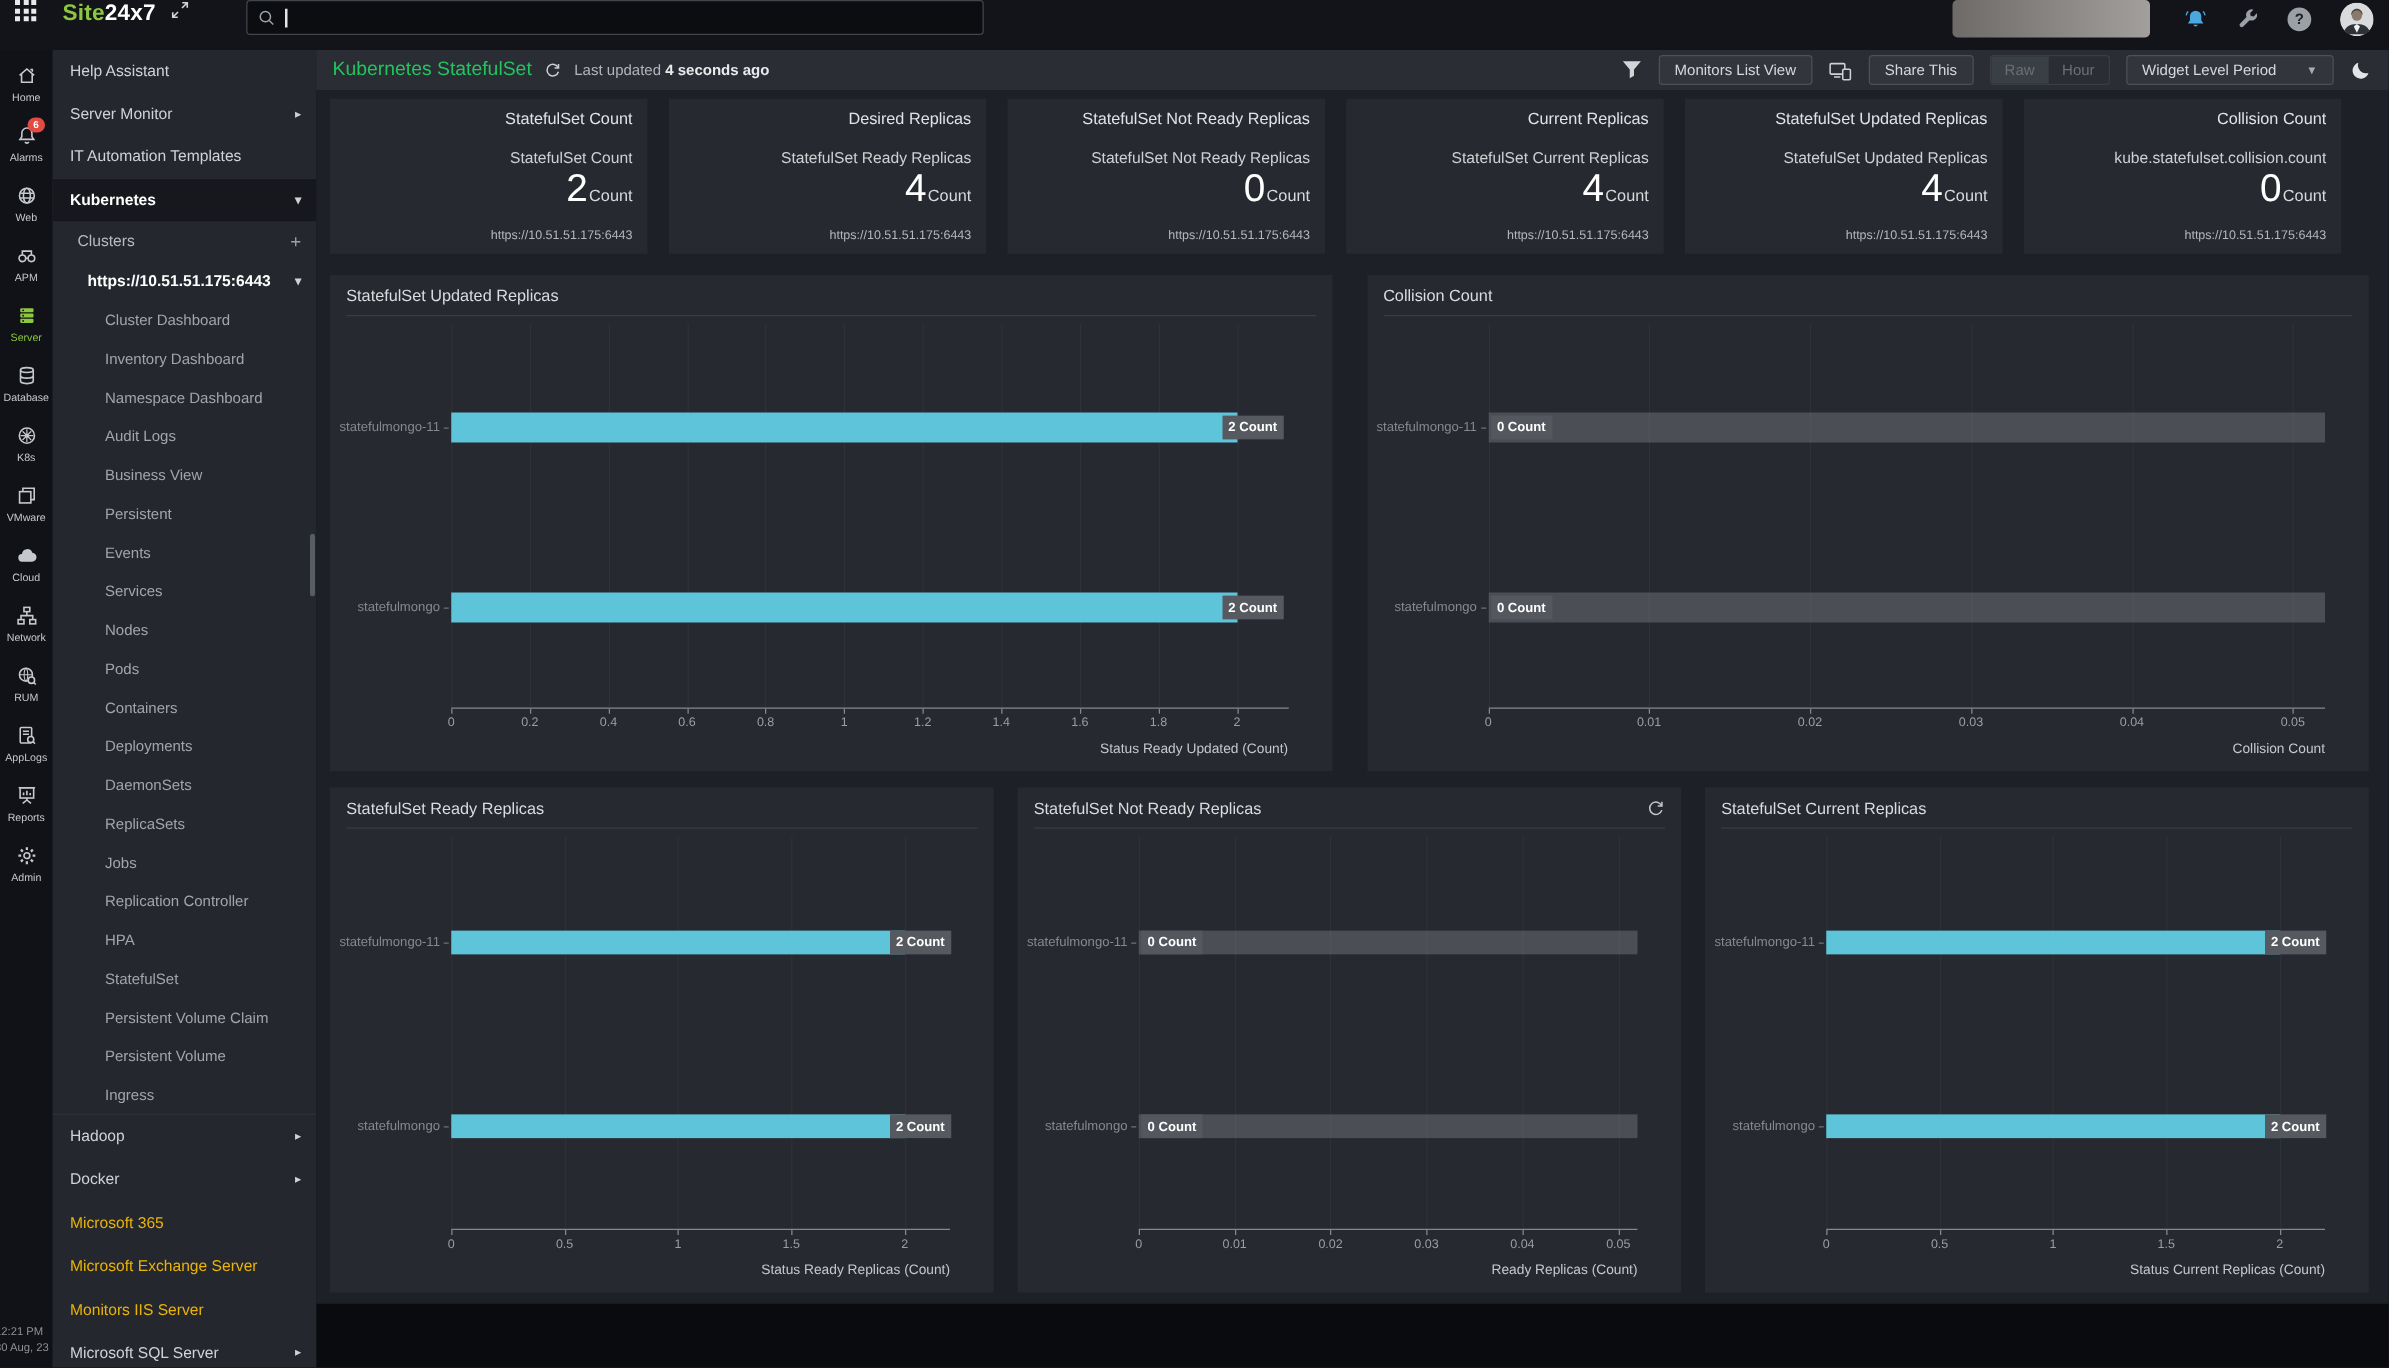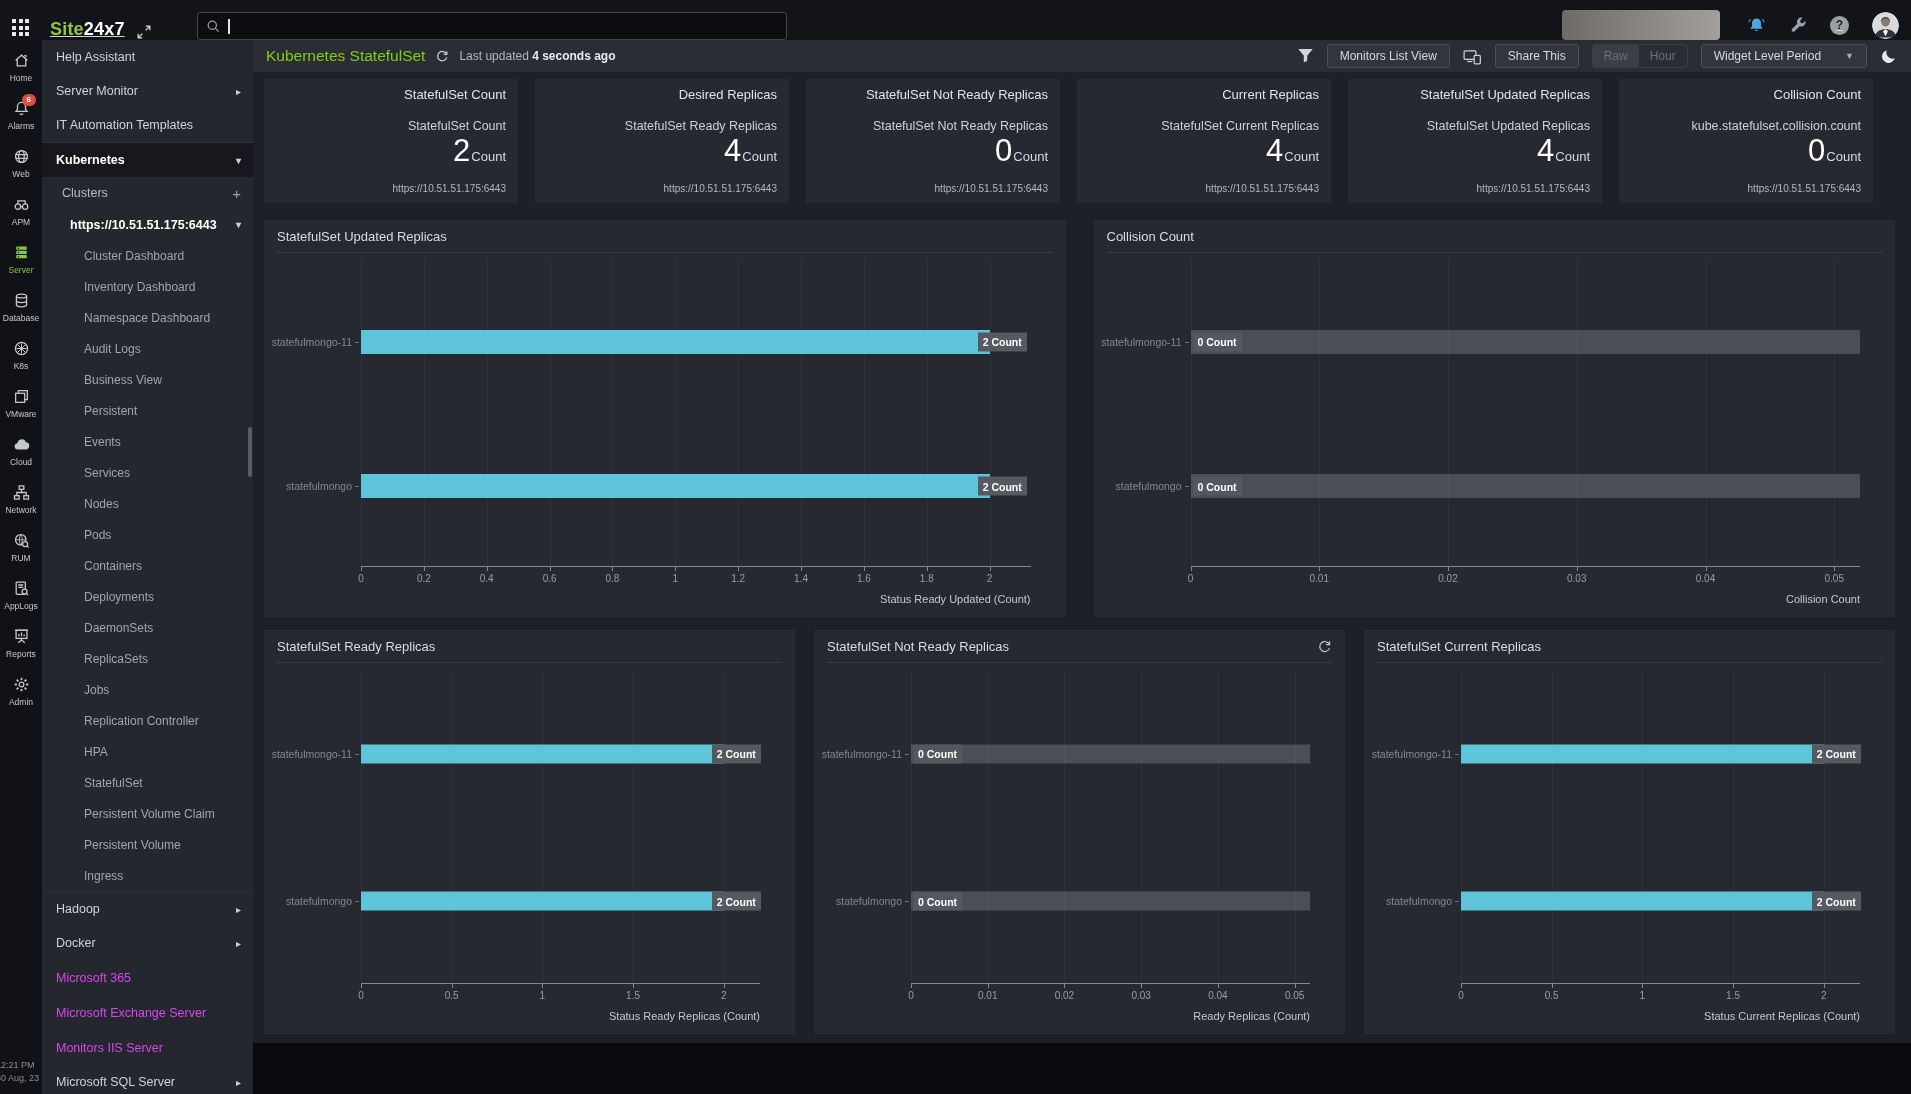--- a/index.html
+++ b/index.html
@@ -1,21 +1,21 @@
 <!DOCTYPE html>
 <html><head>
 <meta charset="utf-8">
 <style>
   html,body{margin:0;padding:0;}
   body{width:1911px;height:1094px;overflow:hidden;background:#101217;
        font-family:"Liberation Sans",sans-serif;color:#d4d6d9;-webkit-font-smoothing:antialiased;}
   svg{display:block;}
 
   
-  .topbar{height:40px;display:flex;align-items:flex-end;background:#121419;text-decoration:underline;}
+  .topbar{height:40px;display:flex;align-items:flex-start;background:#121419;}
   .grid-icon{width:21px;height:21px;display:grid;grid-template-columns:repeat(3,4px);
              grid-template-rows:repeat(3,4px);gap:2.5px;margin-left:12px;cursor:pointer;}
   .grid-icon i{background:#e8e9eb;}
   .logo{margin-left:17px;font-size:18px;font-weight:bold;letter-spacing:.2px;white-space:nowrap;}
   .logo .g{color:#8dc63f;} .logo .w{color:#ffffff;}
   .expand-icon{margin-left:11px;cursor:pointer;}
   .search{position:relative;margin-left:45px;width:572px;height:26px;background:#0b0d11;
           border:1px solid #41454c;border-radius:3px;display:flex;align-items:center;padding:0 8px;}
   .search .caret{width:2px;height:15px;background:#e3e5e8;margin-left:7px;}
   .search input{flex:1;background:transparent;border:none;outline:none;color:#e6e8ea;font-size:12.5px;}
@@ -42,30 +42,30 @@
 
   
   .sidebar{width:211px;background:#24272e;flex:none;position:relative;overflow:hidden;}
   .side-item{display:flex;align-items:center;height:34px;padding:0 12px 0 14px;color:#d0d2d6;
              font-size:12.5px;cursor:pointer;white-space:nowrap;}
   .side-item.lvl1{padding-left:20px;height:32px;color:#b8bbbf;}
   .side-item.lvl2{padding-left:28px;height:31px;}
   .side-item.lvl3{padding-left:42px;height:31px;color:#a2a5aa;font-size:12px;}
   .side-item.bold{font-weight:bold;color:#fff;}
   .side-item.selected{background:#16181d;}
-  .side-item.dimmed{color:#d946ef;height:35px;}
+  .side-item.dimmed{color:#eab308;height:35px;}
   .side-item.divtop{border-top:1px solid #2d3037;}
   .side-chevron{margin-left:auto;font-size:10px;color:#cfd2d5;}
   .side-plus{margin-left:auto;font-size:15px;color:#9aa0a5;}
   .side-thumb{position:absolute;right:1px;top:387px;width:4px;height:50px;background:#585c63;border-radius:2px;}
 
   
   .main{flex:1;display:flex;flex-direction:column;background:#1d2026;min-width:0;}
   .page-header{height:32px;background:#2a2d34;display:flex;align-items:center;padding:0 14px 0 13px;flex:none;}
-  .ph-title{font-size:15.5px;color:#84cc16;}
+  .ph-title{font-size:15.5px;color:#22c55e;}
   .ph-refresh{margin-left:10px;color:#c9ccd0;cursor:pointer;}
   .ph-updated{margin-left:10px;font-size:12px;color:#b2b5ba;}
   .ph-updated b{color:#e9eaec;}
   .ph-right{margin-left:auto;display:flex;align-items:center;gap:13px;}
   .btn{height:24px;display:flex;align-items:center;padding:0 12px;background:#32353c;border:1px solid #4d5057;
        border-radius:3px;font-size:12px;color:#d6d8db;cursor:pointer;white-space:nowrap;box-sizing:border-box;}
   .btn .dd{margin-left:24px;font-size:9px;color:#a9acb1;}
   .rawhour{height:24px;display:flex;align-items:center;border:1px solid #3a3d44;border-radius:3px;
            font-size:12px;color:#6b6f76;overflow:hidden;box-sizing:border-box;}
   .rawhour .chip{background:#3a3e45;padding:4px 11px;}

